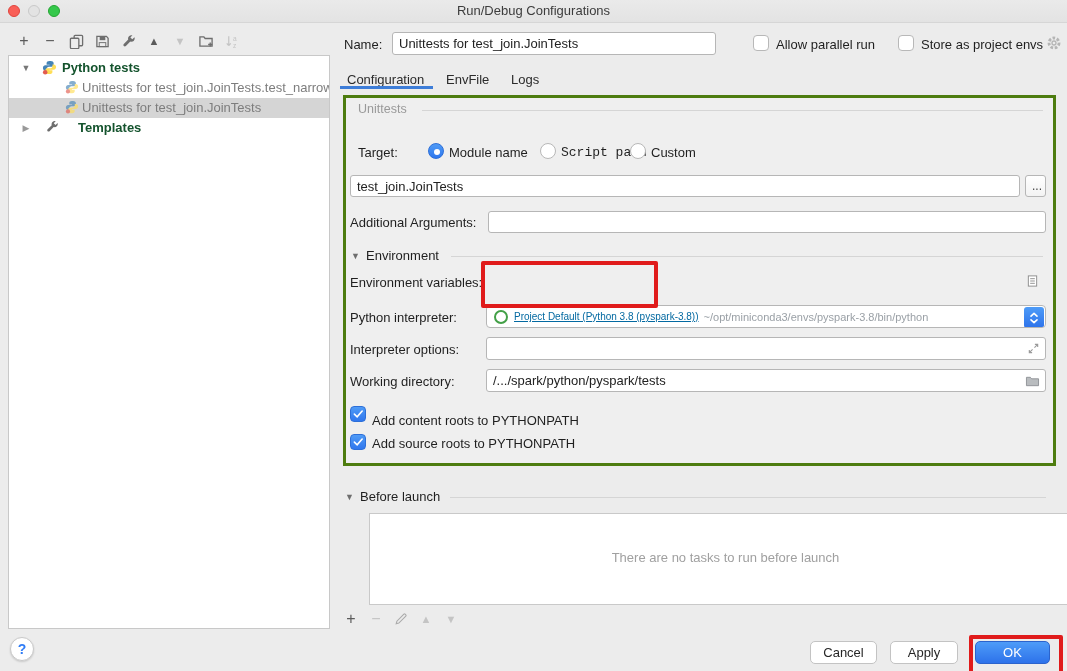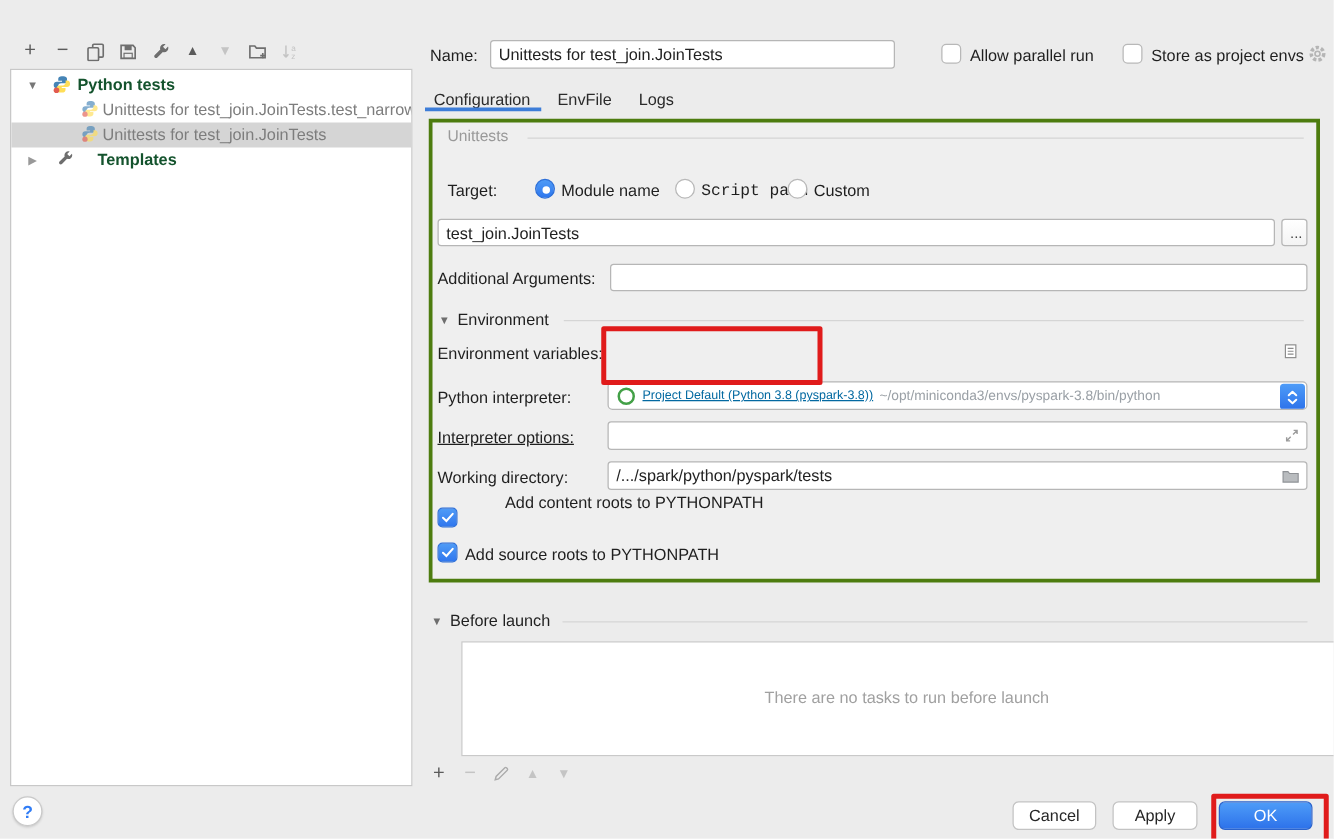--- a/index.html
+++ b/index.html
@@ -69,20 +69,26 @@
   .helpbtn{position:absolute;left:10px;top:637px;width:24px;height:24px;border-radius:50%;background:#fff;border:1px solid #c9c9c9;box-sizing:border-box;box-shadow:0 1px 2px rgba(0,0,0,.15);color:#2f7cf6;font-weight:bold;font-size:14px;text-align:center;line-height:22px;}
 
   
   .annot{position:absolute;border:4px solid #e01b1b;border-radius:2px;pointer-events:none;z-index:50;}
 </style>
 </head>
 <body>
 
 <div class="stage">
 
+  <div class="titlebar">
+    <div class="tl red"></div>
+    <div class="tl gray"></div>
+    <div class="tl green"></div>
+    <div class="title">Run/Debug Configurations</div>
+  </div>
 
   <div class="ltb">
     <div class="tbi">
         <span class="glyph-dark">+</span>
       </div>
     <div class="tbi">
         <span class="glyph-dark">−</span>
       </div>
     <div class="tbi">
       <svg width="15" height="15" viewBox="0 0 16 16">
@@ -219,42 +225,42 @@
       <span class="condaring"></span>
       <span class="main">Project Default (Python 3.8 (pyspark-3.8))</span>
       <span class="path">~/opt/miniconda3/envs/pyspark-3.8/bin/python</span>
       <span class="stepper">
         <svg width="12" height="14" viewBox="0 0 12 14">
             <path d="M3 5.2 6 2.4 9 5.2M3 8.8 6 11.6 9 8.8" fill="none" stroke="#fff" stroke-width="1.6" stroke-linecap="round" stroke-linejoin="round"></path>
           </svg>
       </span>
     </div>
 
-    <span class="abs label" style="left:4px;top:244px;text-decoration:underline;">Interpreter options:</span>
+    <span class="abs label" style="left:4px;top:244px;">Interpreter options:</span>
     <input class="field" style="left: 140px; top: 239px; width: 560px; height: 23px;" value="">
     <div class="fieldicon" style="left:681px;top:244px;">
       <svg width="13" height="13" viewBox="0 0 14 14">
           <path d="M8.5 2.5h3v3M11.5 2.5 8 6M5.5 11.5h-3v-3M2.5 11.5 6 8" fill="none" stroke="#9b9b9b" stroke-width="1.2"></path>
         </svg>
     </div>
 
     <span class="abs label" style="left:4px;top:276px;">Working directory:</span>
     <input class="field" style="left: 140px; top: 271px; width: 560px; height: 23px;" value="/.../spark/python/pyspark/tests">
     <div class="fieldicon" style="left:679px;top:277px;">
       <svg width="15" height="13" viewBox="0 0 16 14">
           <path d="M1.5 2.5h4.2l1.4 1.6h7.4v7.4H1.5z" fill="#b9bcbf" stroke="#8f9296"></path>
         </svg>
     </div>
 
     <div class="cbox checked" style="left:4px;top:308px;">
       <svg width="11" height="10" viewBox="0 0 12 10">
           <path d="M1.5 5.2 4.5 8 10 1.8" fill="none" stroke="#fff" stroke-width="1.8" stroke-linecap="round"></path>
         </svg>
     </div>
-    <span class="abs label" style="left:26px;top:296px;margin-left:32px;">Add content roots to PYTHONPATH</span>
+    <span class="abs label" style="left:26px;top:315px;">Add content roots to PYTHONPATH</span>
     <div class="cbox checked" style="left:4px;top:336px;">
       <svg width="11" height="10" viewBox="0 0 12 10">
           <path d="M1.5 5.2 4.5 8 10 1.8" fill="none" stroke="#fff" stroke-width="1.8" stroke-linecap="round"></path>
         </svg>
     </div>
     <span class="abs label" style="left:26px;top:338px;">Add source roots to PYTHONPATH</span>
   </div>
 
   <span class="sect-arrow abs" style="left:345px;top:492px;font-size:9px;">▼</span>
   <span class="abs label" style="left:360px;top:489px;">Before launch</span>

